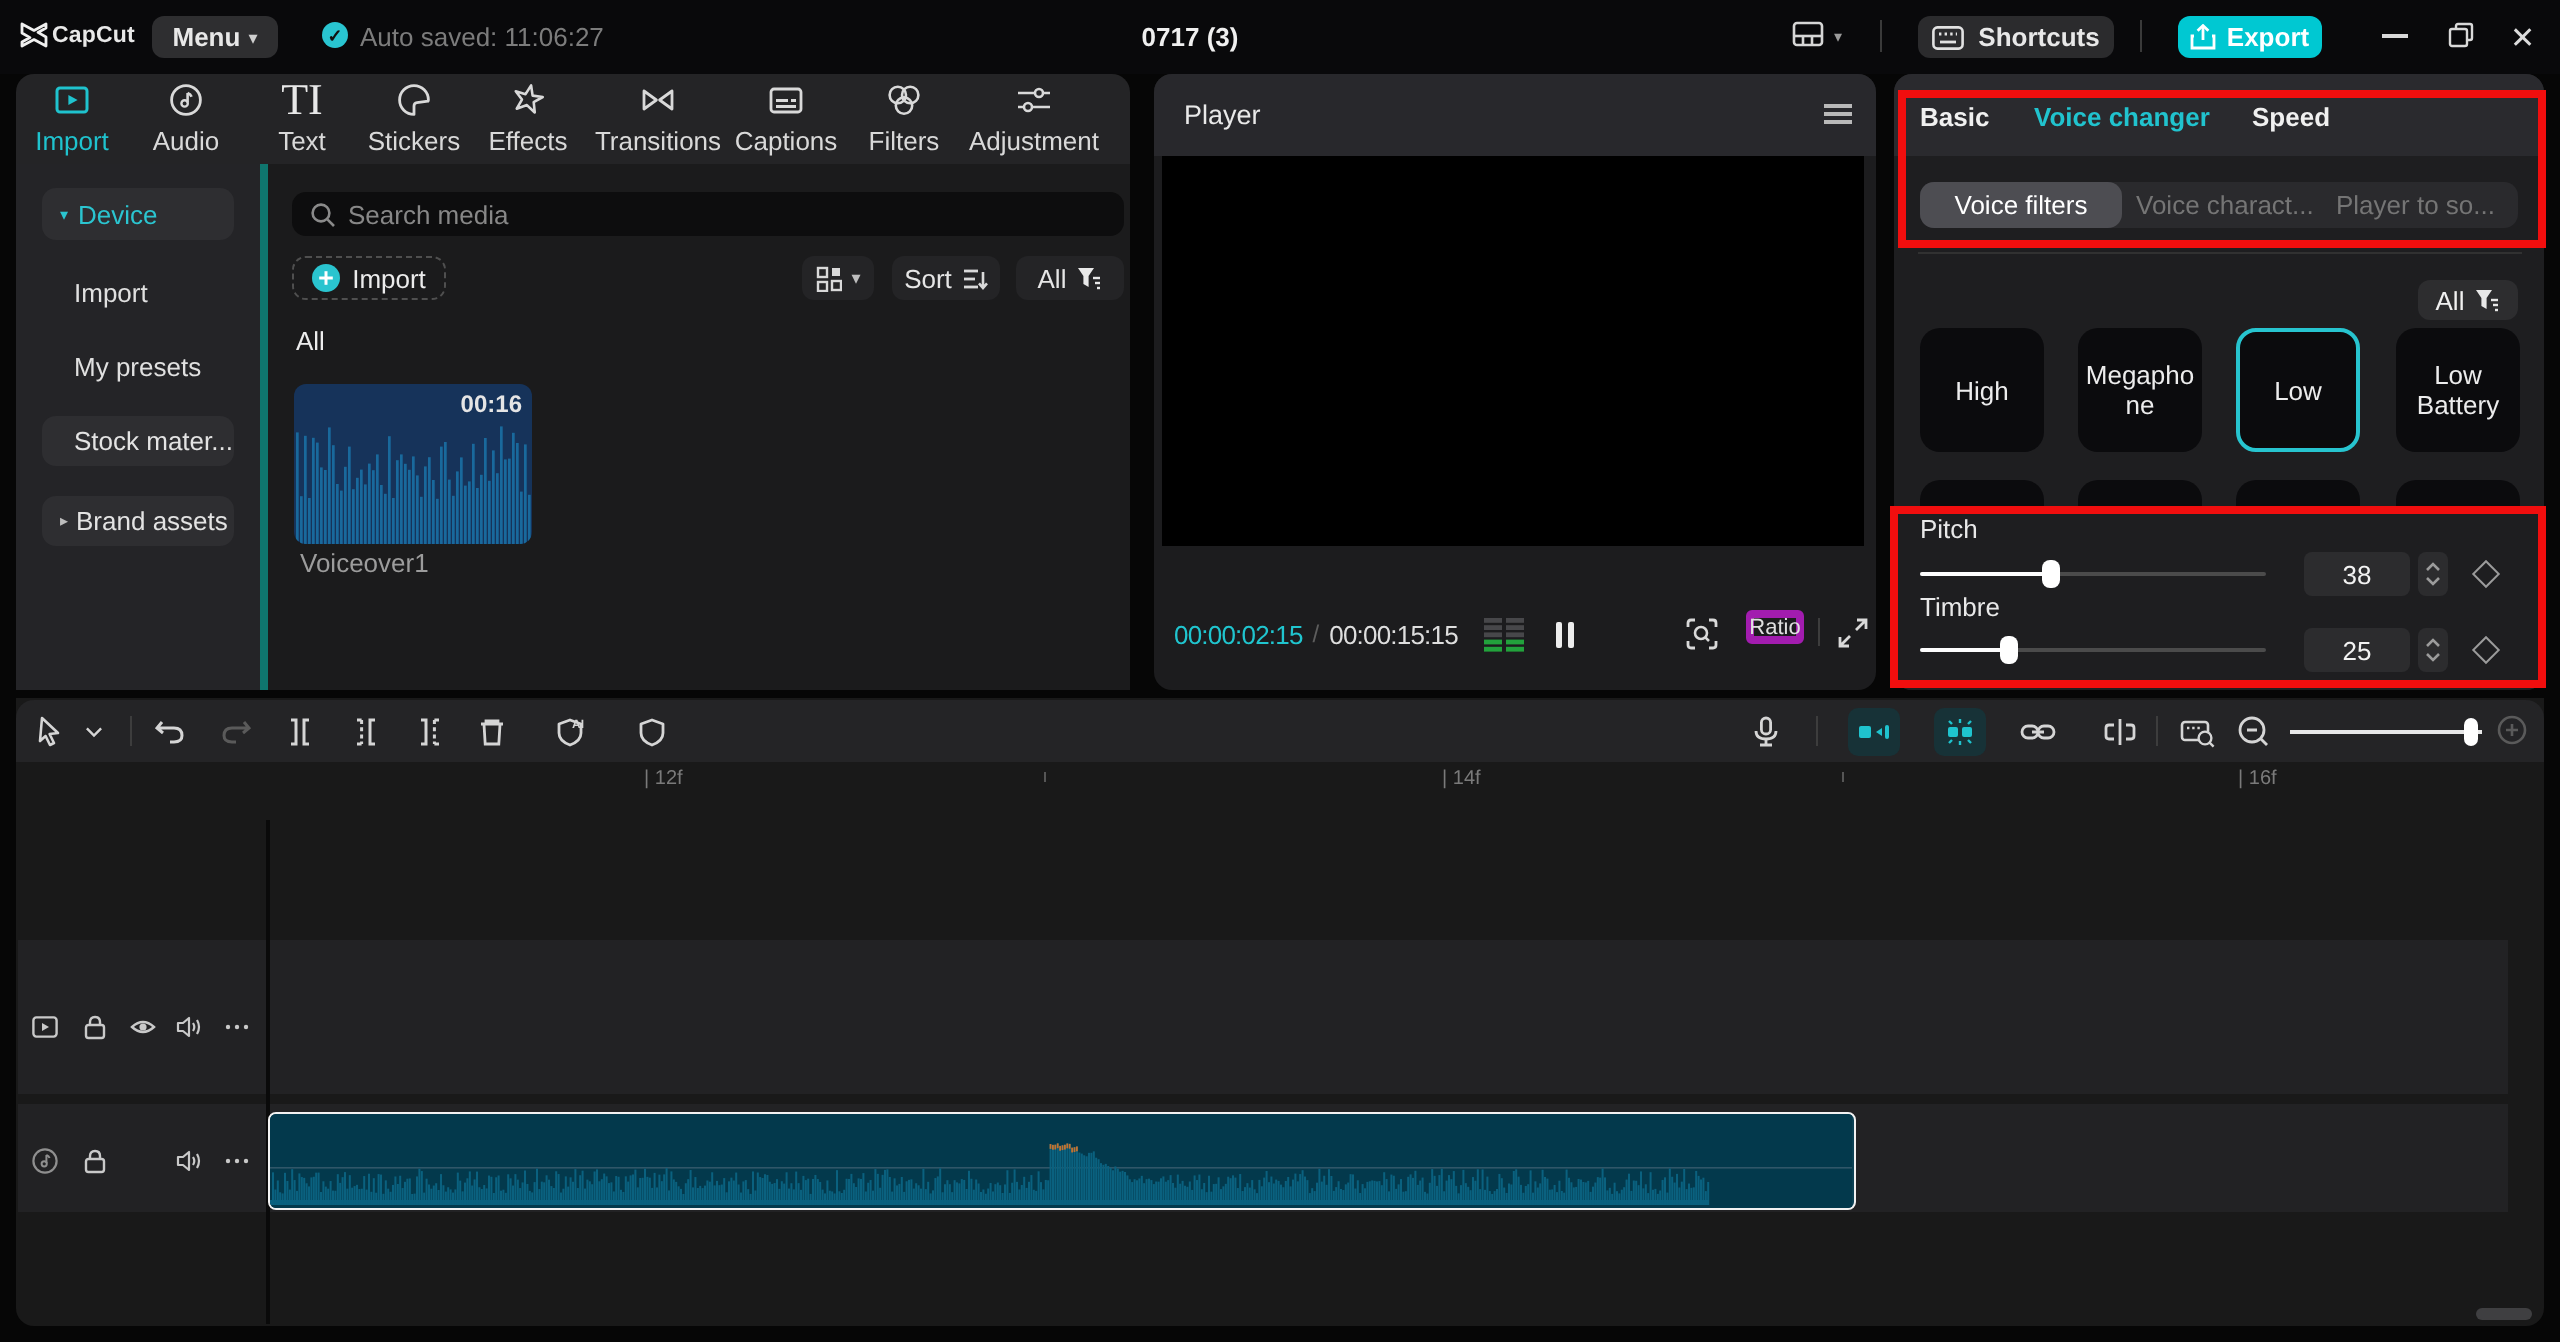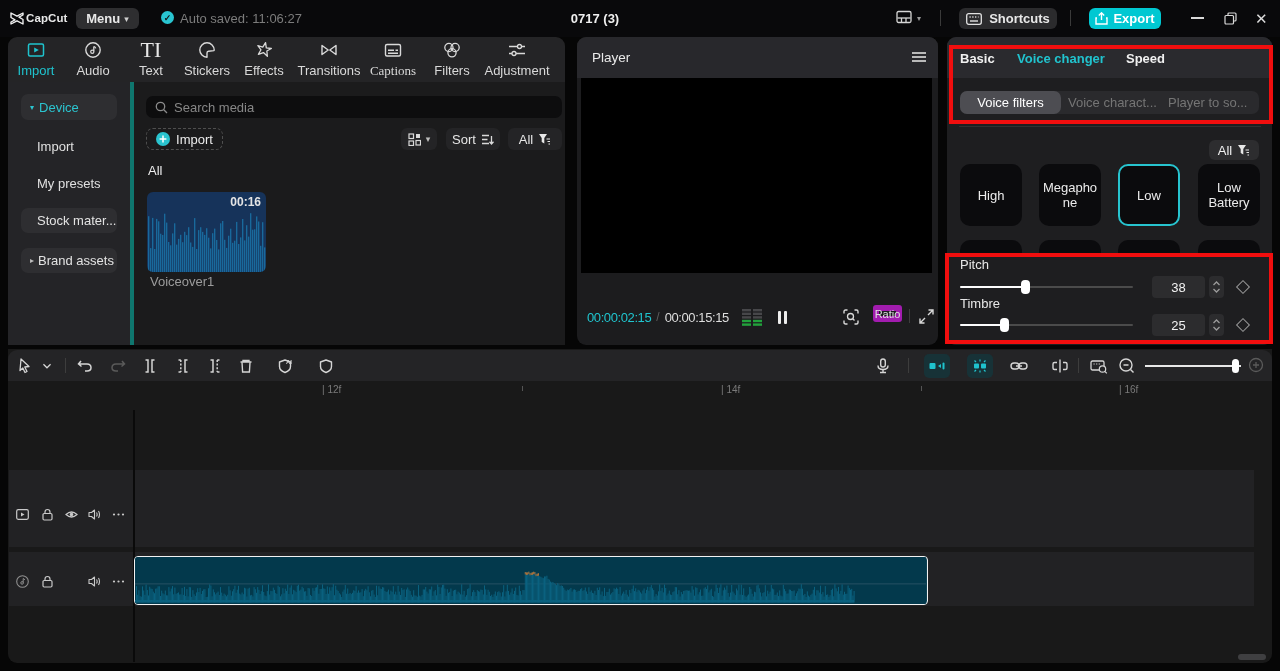--- a/index.html
+++ b/index.html
@@ -47,21 +47,21 @@
   #thumb .dur { position:absolute; right:5px; top:3px; color:#e5e5e5; font-size:12px; font-weight:bold; }
   #thumb-label { left:16px; top:192px; color:#9c9c9c; font-size:13px; }
 
   
   #player-title { left:15px; top:13px; color:#e9e9e9; font-size:13.5px; }
   #video { left:4px; top:41px; width:351px; height:195px; background:#000; }
   #pctrl { left:0px; top:265px; width:361px; height:30px; display:flex; align-items:center; }
   .tc-cur { color:#20c5cf; font-size:13px; letter-spacing:-0.4px; }
   .tc-sep { color:#5d5d5d; font-size:12px; }
   .tc-tot { color:#dedede; font-size:13px; letter-spacing:-0.4px; }
-  #ratio-btn { position:absolute; left:296px; top:3px; width:29px; height:17px; border:6px solid #a21caf; border-radius:3px;
+  #ratio-btn { position:absolute; left:296px; top:3px; width:29px; height:17px; border:4px solid #a21caf; border-radius:3px;
      color:#e0e0e0; font-size:11px; display:flex; align-items:center; justify-content:center; }
 
   
   .rtab { position:absolute; top:14px; font-size:13px; font-weight:bold; color:#f0f0f0; }
   #vf-row { left:13px; top:54px; width:299px; height:23px; background:#2a2a2d; border-radius:7px; }
   #vf-chip { position:absolute; left:0; top:0; width:101px; height:23px; background:#4d4d52; border-radius:7px;
       color:#fff; font-size:13px; display:flex; align-items:center; justify-content:center; }
   .vf-dim { position:absolute; top:4px; color:#757575; font-size:13px; white-space:nowrap; }
   #rdivider { left:12px; top:89px; width:302px; height:1px; background:#313131; }
   #allfilter { left:262px; top:103px; width:50px; height:20px; background:#2d2d2f; border-radius:6px;
@@ -172,21 +172,21 @@
         <div class="tab" style="left:221px; color:#d9d9d9;"><div style="height:18px; margin-bottom:4px;">
             <svg width="20" height="18" viewBox="0 0 20 18">
               <path d="M10 1.5 L11.8 6.4 L16.9 6 L13 9.4 L14.6 14.4 L10 11.6 L5.4 14.4 L7 9.4 L3.1 6 L8.2 6.4 Z" fill="none" stroke="#d9d9d9" stroke-width="1.3" stroke-linejoin="round" transform="rotate(12 10 9)"></path>
             </svg>
           </div>Effects</div>
         <div class="tab" style="left:286px; color:#d9d9d9;"><div style="height:18px; margin-bottom:4px;">
             <svg width="20" height="18" viewBox="0 0 20 18">
               <path d="M3 4.5 L9.2 9 L3 13.5 Z M17 4.5 L10.8 9 L17 13.5 Z" fill="none" stroke="#d9d9d9" stroke-width="1.4" stroke-linejoin="round"></path>
             </svg>
           </div>Transitions</div>
-        <div class="tab" style="left:350px; color:#d9d9d9;font-family:Liberation Serif, serif;"><div style="height:18px; margin-bottom:4px;">
+        <div class="tab" style="left:350px; color:#d9d9d9;"><div style="height:18px; margin-bottom:4px;">
             <svg width="20" height="18" viewBox="0 0 20 18">
               <rect x="2.5" y="3.5" width="15" height="11.5" rx="1.5" fill="none" stroke="#d9d9d9" stroke-width="1.4"></rect>
               <line x1="5" y1="9.2" x2="11" y2="9.2" stroke="#d9d9d9" stroke-width="1.5"></line>
               <line x1="12.5" y1="9.2" x2="15" y2="9.2" stroke="#d9d9d9" stroke-width="1.5"></line>
               <line x1="5" y1="12.2" x2="15" y2="12.2" stroke="#d9d9d9" stroke-width="1.5"></line>
             </svg>
           </div>Captions</div>
         <div class="tab" style="left:409px; color:#d9d9d9;"><div style="height:18px; margin-bottom:4px;">
             <svg width="20" height="18" viewBox="0 0 20 18">
               <circle cx="6.9" cy="6.5" r="4.1" fill="none" stroke="#d9d9d9" stroke-width="1.3"></circle>

